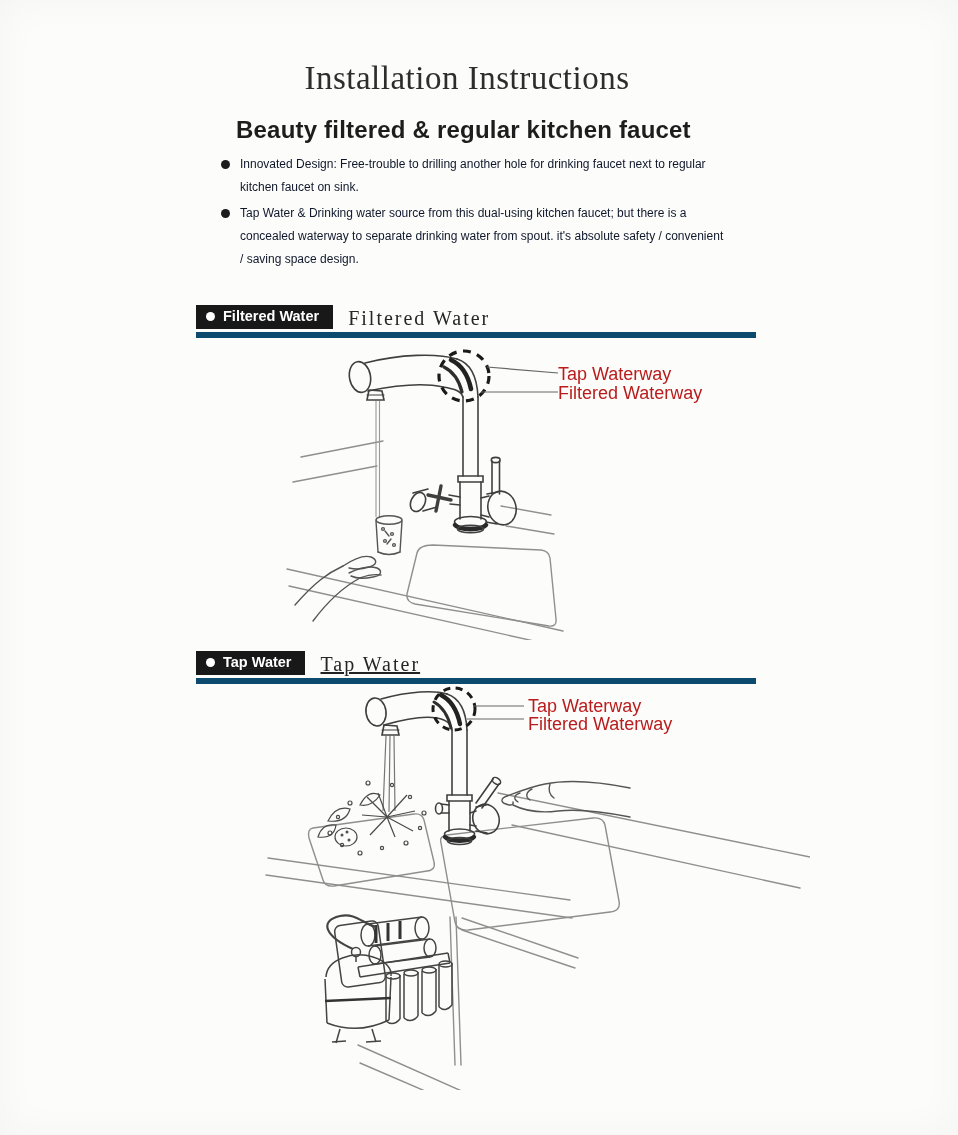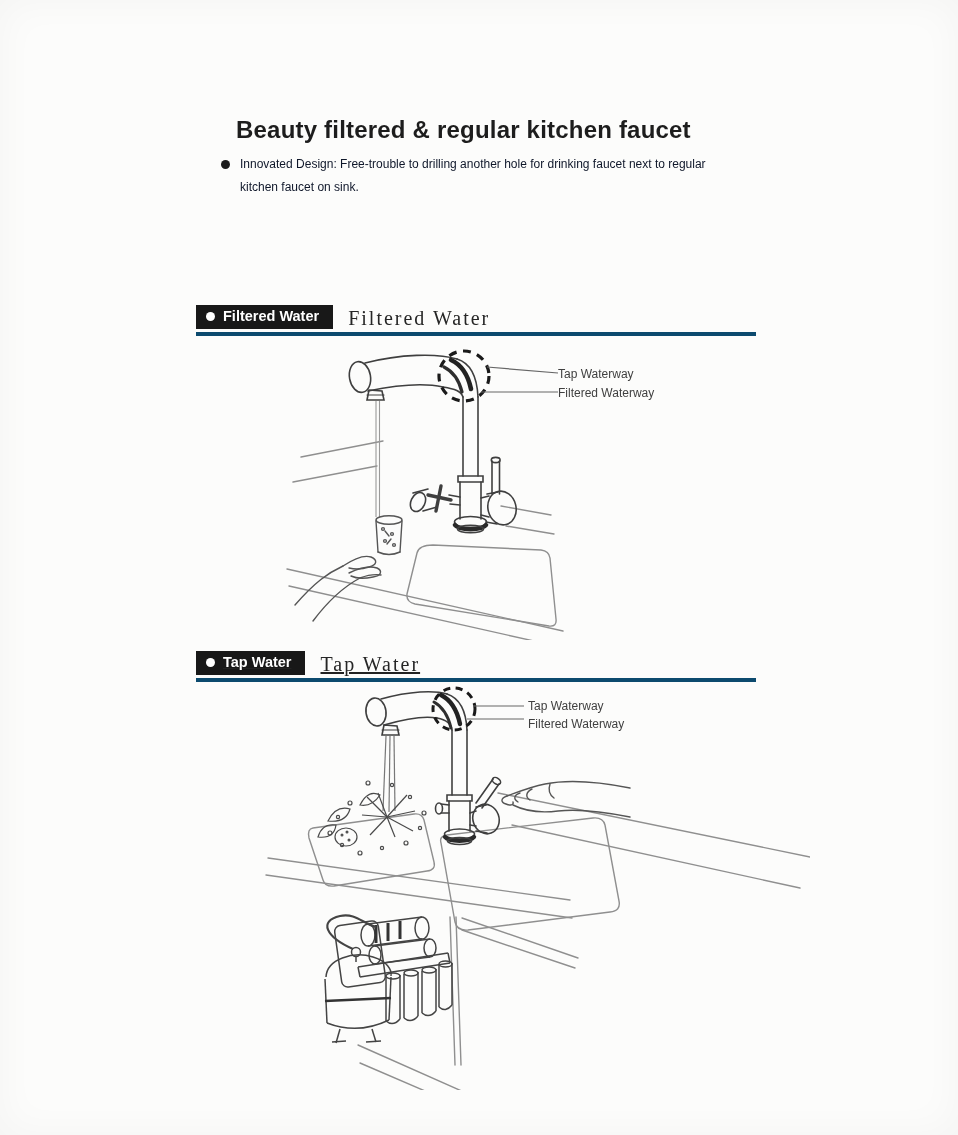--- a/index.html
+++ b/index.html
@@ -24,60 +24,65 @@
   .doc-subtitle{
     position:absolute;top:116px;left:236px;
     font-size:24px;font-weight:bold;color:#1d1d1d;letter-spacing:0.2px;
   }
   .bullet-list{position:absolute;top:153px;left:221px;width:508px;}
   .bullet-item{display:flex;gap:10px;margin-bottom:3px;}
   .bullet-dot{flex:0 0 auto;width:9px;height:9px;border-radius:50%;background:#1c1c1c;margin-top:7px;}
   .bullet-text{font-size:12px;line-height:23px;color:#0f172a;}
   .section-header{
     position:absolute;left:196px;width:560px;height:27px;
-    border-bottom:4px solid #0c4a6e;
+    border-bottom:6px solid #0c4a6e;
     display:flex;align-items:flex-start;gap:15px;
   }
   .section-header.s1{top:305px;}
   .section-header.s2{top:651px;text-decoration:underline;}
   .badge{
     display:inline-flex;align-items:center;gap:8px;
     background:var(--badge_bg,#181818);color:var(--badge_text,#ffffff);
     font-size:14.5px;font-weight:bold;
     padding:4px 14px 5px 10px;line-height:15px;
   }
   .badge-dot{width:9px;height:9px;border-radius:50%;background:#fff;flex:0 0 auto;}
   .section-heading{
     font-family:"Liberation Serif", serif;
     font-size:20px;letter-spacing:2px;color:#262626;
     padding-top:2px;
   }
   .diagram{position:absolute;}
   .diagram-1{left:265px;top:345px;}
   .diagram-2{left:210px;top:685px;}
   .callout-label{
-    position:absolute;font-size:12px;line-height:16px;color:#404040;white-space:nowrap;
+    position:absolute;font-size:18px;line-height:16px;color:#b91c1c;white-space:nowrap;
   }
   svg{display:block;}
   .stroke-dark{stroke:#3f3f3f;fill:none;stroke-width:1.6;stroke-linecap:round;}
   .stroke-light{stroke:#8f8f8f;fill:none;stroke-width:1.4;stroke-linecap:round;}
   .stroke-hand{stroke:#555;fill:none;stroke-width:1.4;stroke-linecap:round;}
 </style>
 </head>
 <body>
 
 <div id="page">
 
+  <div class="doc-title">Installation Instructions</div>
 
   <div class="doc-subtitle">Beauty filtered &amp; regular kitchen faucet</div>
 
   <div class="bullet-list">
     <div class="bullet-item">
       <span class="bullet-dot"></span>
       <span class="bullet-text">Innovated Design: Free-trouble to drilling another hole for drinking faucet next to regular kitchen faucet on sink.</span>
+    </div>
+    <div class="bullet-item">
+      <span class="bullet-dot"></span>
+      <span class="bullet-text">Tap Water &amp; Drinking water source from this dual-using kitchen faucet; but there is a concealed waterway to separate drinking water from spout. it's absolute safety / convenient / saving space design.</span>
     </div>
   </div>
 
   <div class="section-header s1">
     <span class="badge">
       <span class="badge-dot"></span>
       <span>Filtered Water</span>
     </span>
     <span class="section-heading">Filtered Water</span>
   </div>

